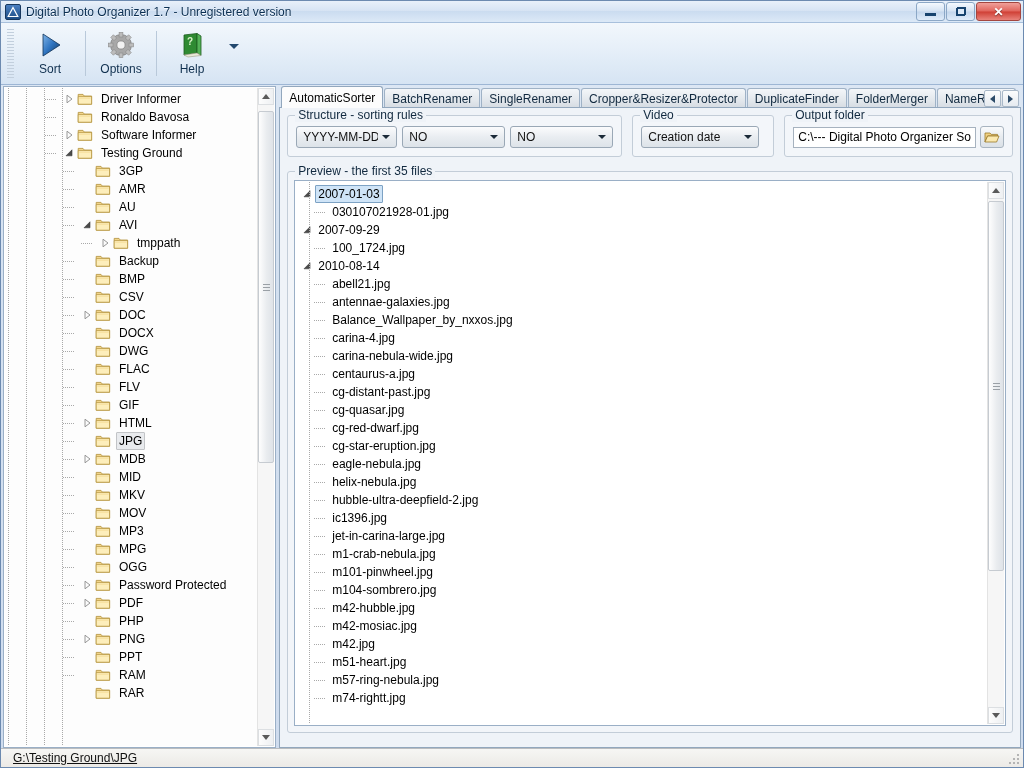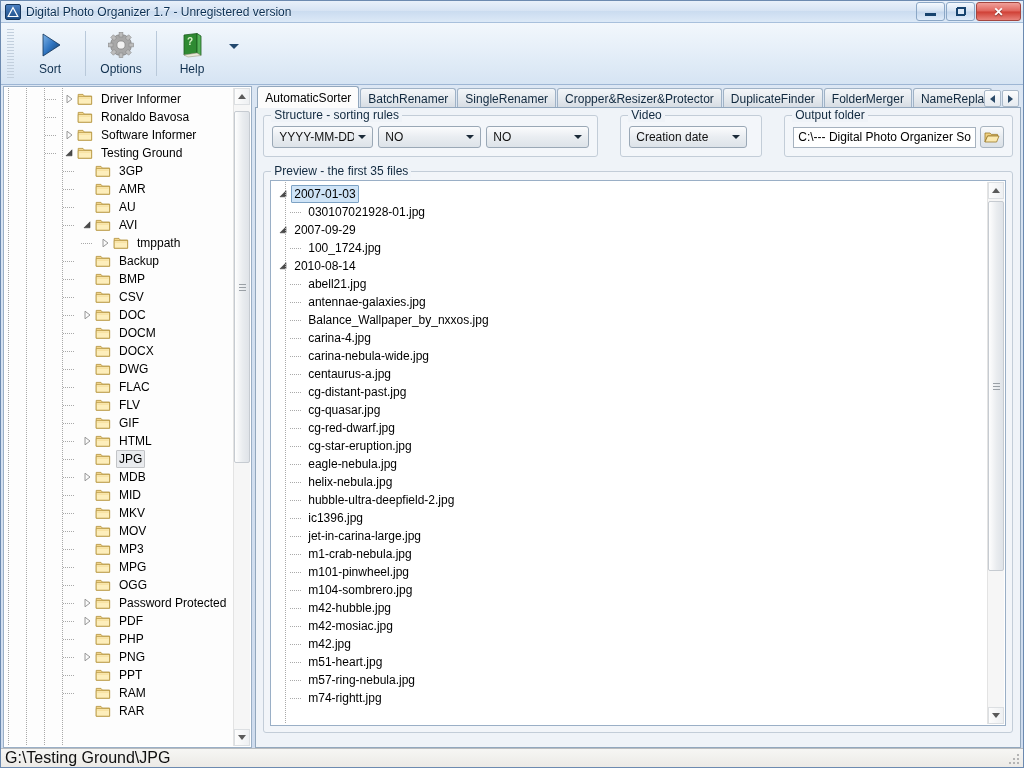--- a/index.html
+++ b/index.html
@@ -115,21 +115,21 @@
          display:flex; align-items:center; justify-content:center; cursor:default; }
   .tsb .lt { width:0;height:0; border-top:4px solid transparent;
              border-bottom:4px solid transparent; border-right:5px solid #2b4a68; }
   .tsb .rt { width:0;height:0; border-top:4px solid transparent;
              border-bottom:4px solid transparent; border-left:5px solid #2b4a68; }
 
   .tabpage { flex:1 1 auto; border:1px solid #92a7bd; background:#eff3f8;
              margin-top:-1px; position:relative; padding:7px; }
 
   
-  .rowtop { display:flex; gap:22px; align-items:flex-start; }
+  .rowtop { display:flex; gap:10px; align-items:flex-start; }
   .gbox { position:relative; border:1px solid #c3cdd8; border-radius:3px;
           background:rgba(255,255,255,.25); padding:10px 8px 8px 8px; }
   .gtitle { position:absolute; top:-8px; left:7px; padding:0 3px;
             font-size:12px; color:#11293f; background:#eff3f8; }
   .gb-struct { width:335px; }
   .gb-video  { width:142px; }
   .gb-out    { flex:1 1 auto; }
   .ddrow { display:flex; gap:5px; }
   .dd { height:22px; border:1px solid #9aa8b6; border-radius:3px;
         background:linear-gradient(to bottom,#fbfcfd,#e9edf1 50%,#dde3e9);
@@ -161,21 +161,21 @@
   .pnode .plabel { padding:0 3px; line-height:16px; }
   .pnode.sel .plabel { background:#cfe4f7; border:1px solid #7da2c4;
                        padding:0 2px; border-radius:1px; }
   .pdots { position:absolute; top:0; bottom:0; left:13px; width:1px;
            background:repeating-linear-gradient(to bottom,#a9a9a9 0 1px,transparent 1px 2px); }
 
   
   .statusbar { position:absolute; left:0; right:0; bottom:0; height:19px;
                background:linear-gradient(to bottom,#f6f6f4,#eceae6);
                border-top:1px solid #b9bcbf; display:flex; align-items:center; }
-  .stext { font-size:16px; color:#101010; padding-left:4px; white-space:nowrap; }
+  .stext { font-size:12px; color:#101010; padding-left:12px; white-space:nowrap;text-decoration:underline; }
   .sgrip { position:absolute; right:2px; bottom:1px; width:14px; height:14px; }
 </style>
 </head>
 <body>
 
 <div class="app">
 
   <div class="titlebar">
     <div class="title-icon">
       <svg width="12" height="12" viewBox="0 0 12 12">
@@ -452,33 +452,20 @@
           <div class="tnode">
             <div class="ind" style="width: 56px;"></div>
             <div class="tw"></div>
             <div class="folder">
               <svg width="16" height="14" viewBox="0 0 16 14">
                 <path d="M1.2,2.4 L6,2.4 L7.3,4 L14.6,4 L14.6,12.2 L1.2,12.2 Z" fill="#f2d58a" stroke="#b08f38" stroke-width="0.8"></path>
                 <path d="M1.2,4.6 L14.6,4.6 L14.6,12.2 L1.2,12.2 Z" fill="#fdeebb" stroke="#b08f38" stroke-width="0.7"></path>
                 <path d="M2.2,5.6 L13.6,5.6 L13.6,7.0 L2.2,7.0 Z" fill="#f8e3a4" stroke="none"></path>
               </svg>
             </div>
-            <span class="tlabel2">DOCM</span>
-            <div class="dotrow" style="left: 58px; width: 12px;"></div>
-          </div>
-          <div class="tnode">
-            <div class="ind" style="width: 56px;"></div>
-            <div class="tw"></div>
-            <div class="folder">
-              <svg width="16" height="14" viewBox="0 0 16 14">
-                <path d="M1.2,2.4 L6,2.4 L7.3,4 L14.6,4 L14.6,12.2 L1.2,12.2 Z" fill="#f2d58a" stroke="#b08f38" stroke-width="0.8"></path>
-                <path d="M1.2,4.6 L14.6,4.6 L14.6,12.2 L1.2,12.2 Z" fill="#fdeebb" stroke="#b08f38" stroke-width="0.7"></path>
-                <path d="M2.2,5.6 L13.6,5.6 L13.6,7.0 L2.2,7.0 Z" fill="#f8e3a4" stroke="none"></path>
-              </svg>
-            </div>
             <span class="tlabel2">DOCX</span>
             <div class="dotrow" style="left: 58px; width: 12px;"></div>
           </div>
           <div class="tnode">
             <div class="ind" style="width: 56px;"></div>
             <div class="tw"></div>
             <div class="folder">
               <svg width="16" height="14" viewBox="0 0 16 14">
                 <path d="M1.2,2.4 L6,2.4 L7.3,4 L14.6,4 L14.6,12.2 L1.2,12.2 Z" fill="#f2d58a" stroke="#b08f38" stroke-width="0.8"></path>
                 <path d="M1.2,4.6 L14.6,4.6 L14.6,12.2 L1.2,12.2 Z" fill="#fdeebb" stroke="#b08f38" stroke-width="0.7"></path>

